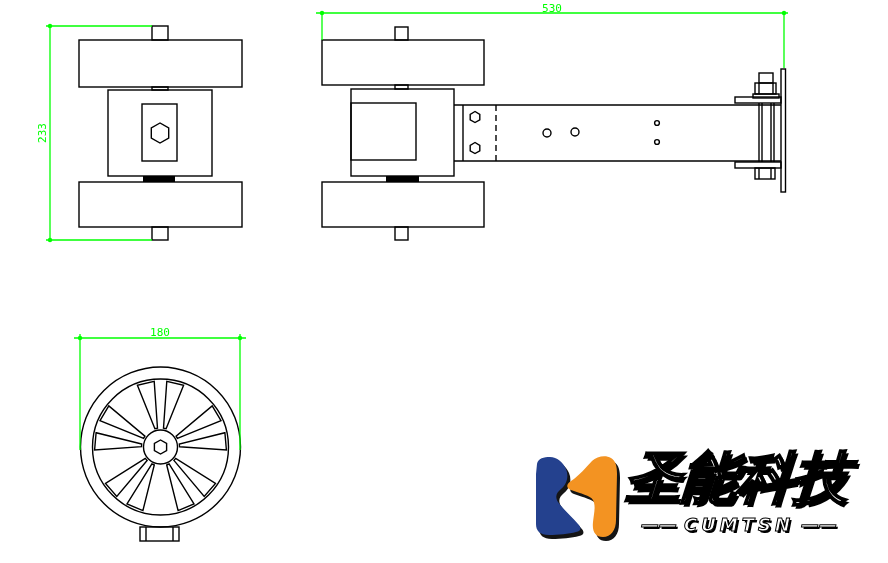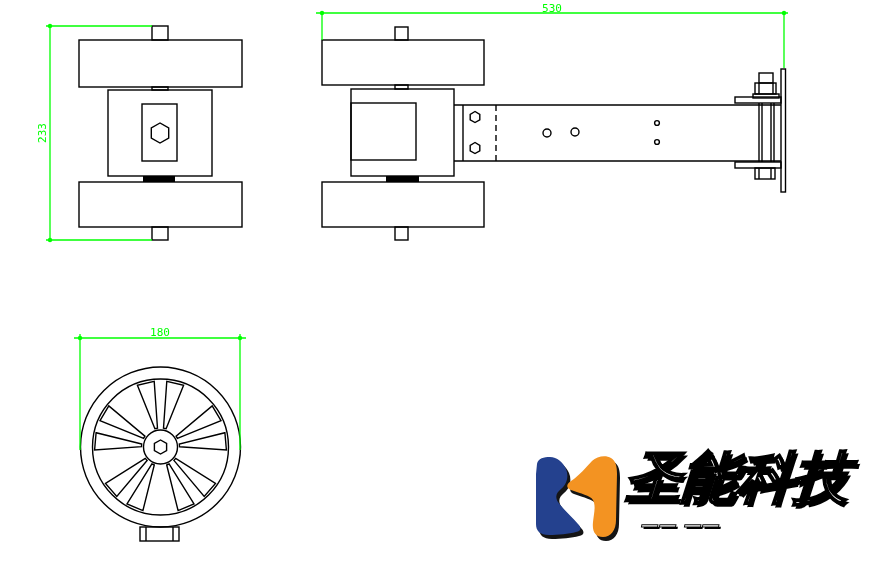--- a/index.html
+++ b/index.html
@@ -150,17 +150,18 @@
                  C 63,59 65,52 62,46 C 59,41 50,40 40,36 C 35,34 35,30 40,27 C 48,22 55,13 61,7 Z" fill="var(--logo-shadow,#151515)"></path>
       </g>
       <path d="M 6,10 C 7,4 13,3 19,3 C 26,3 32,8 35,15 C 38,22 36,30 30,35 C 25,39 24,43 27,48
                C 31,54 40,62 47,70 C 51,74 50,77 45,78 C 38,80 27,81 18,81 C 9,81 5,77 5,70 L 5,20 Z" fill="var(--logo-blue,#24418e)"></path>
       <path d="M 61,7 C 66,2 75,1 80,4 C 85,7 86,13 86,20 L 85,66 C 85,76 80,83 72,83 C 64,83 61,77 62,68
                C 63,59 65,52 62,46 C 59,41 50,40 40,36 C 35,34 35,30 40,27 C 48,22 55,13 61,7 Z" fill="var(--logo-orange,#f39322)"></path>
     </svg>
     <div class="logo-cn">圣能科技</div>
     <div class="logo-en-row">
       <span class="logo-dash">——</span>
+      <span class="logo-en">CUMTSN</span>
       <span class="logo-dash">——</span>
     </div>
   </div>
 
 </div>
 
 </body></html>

